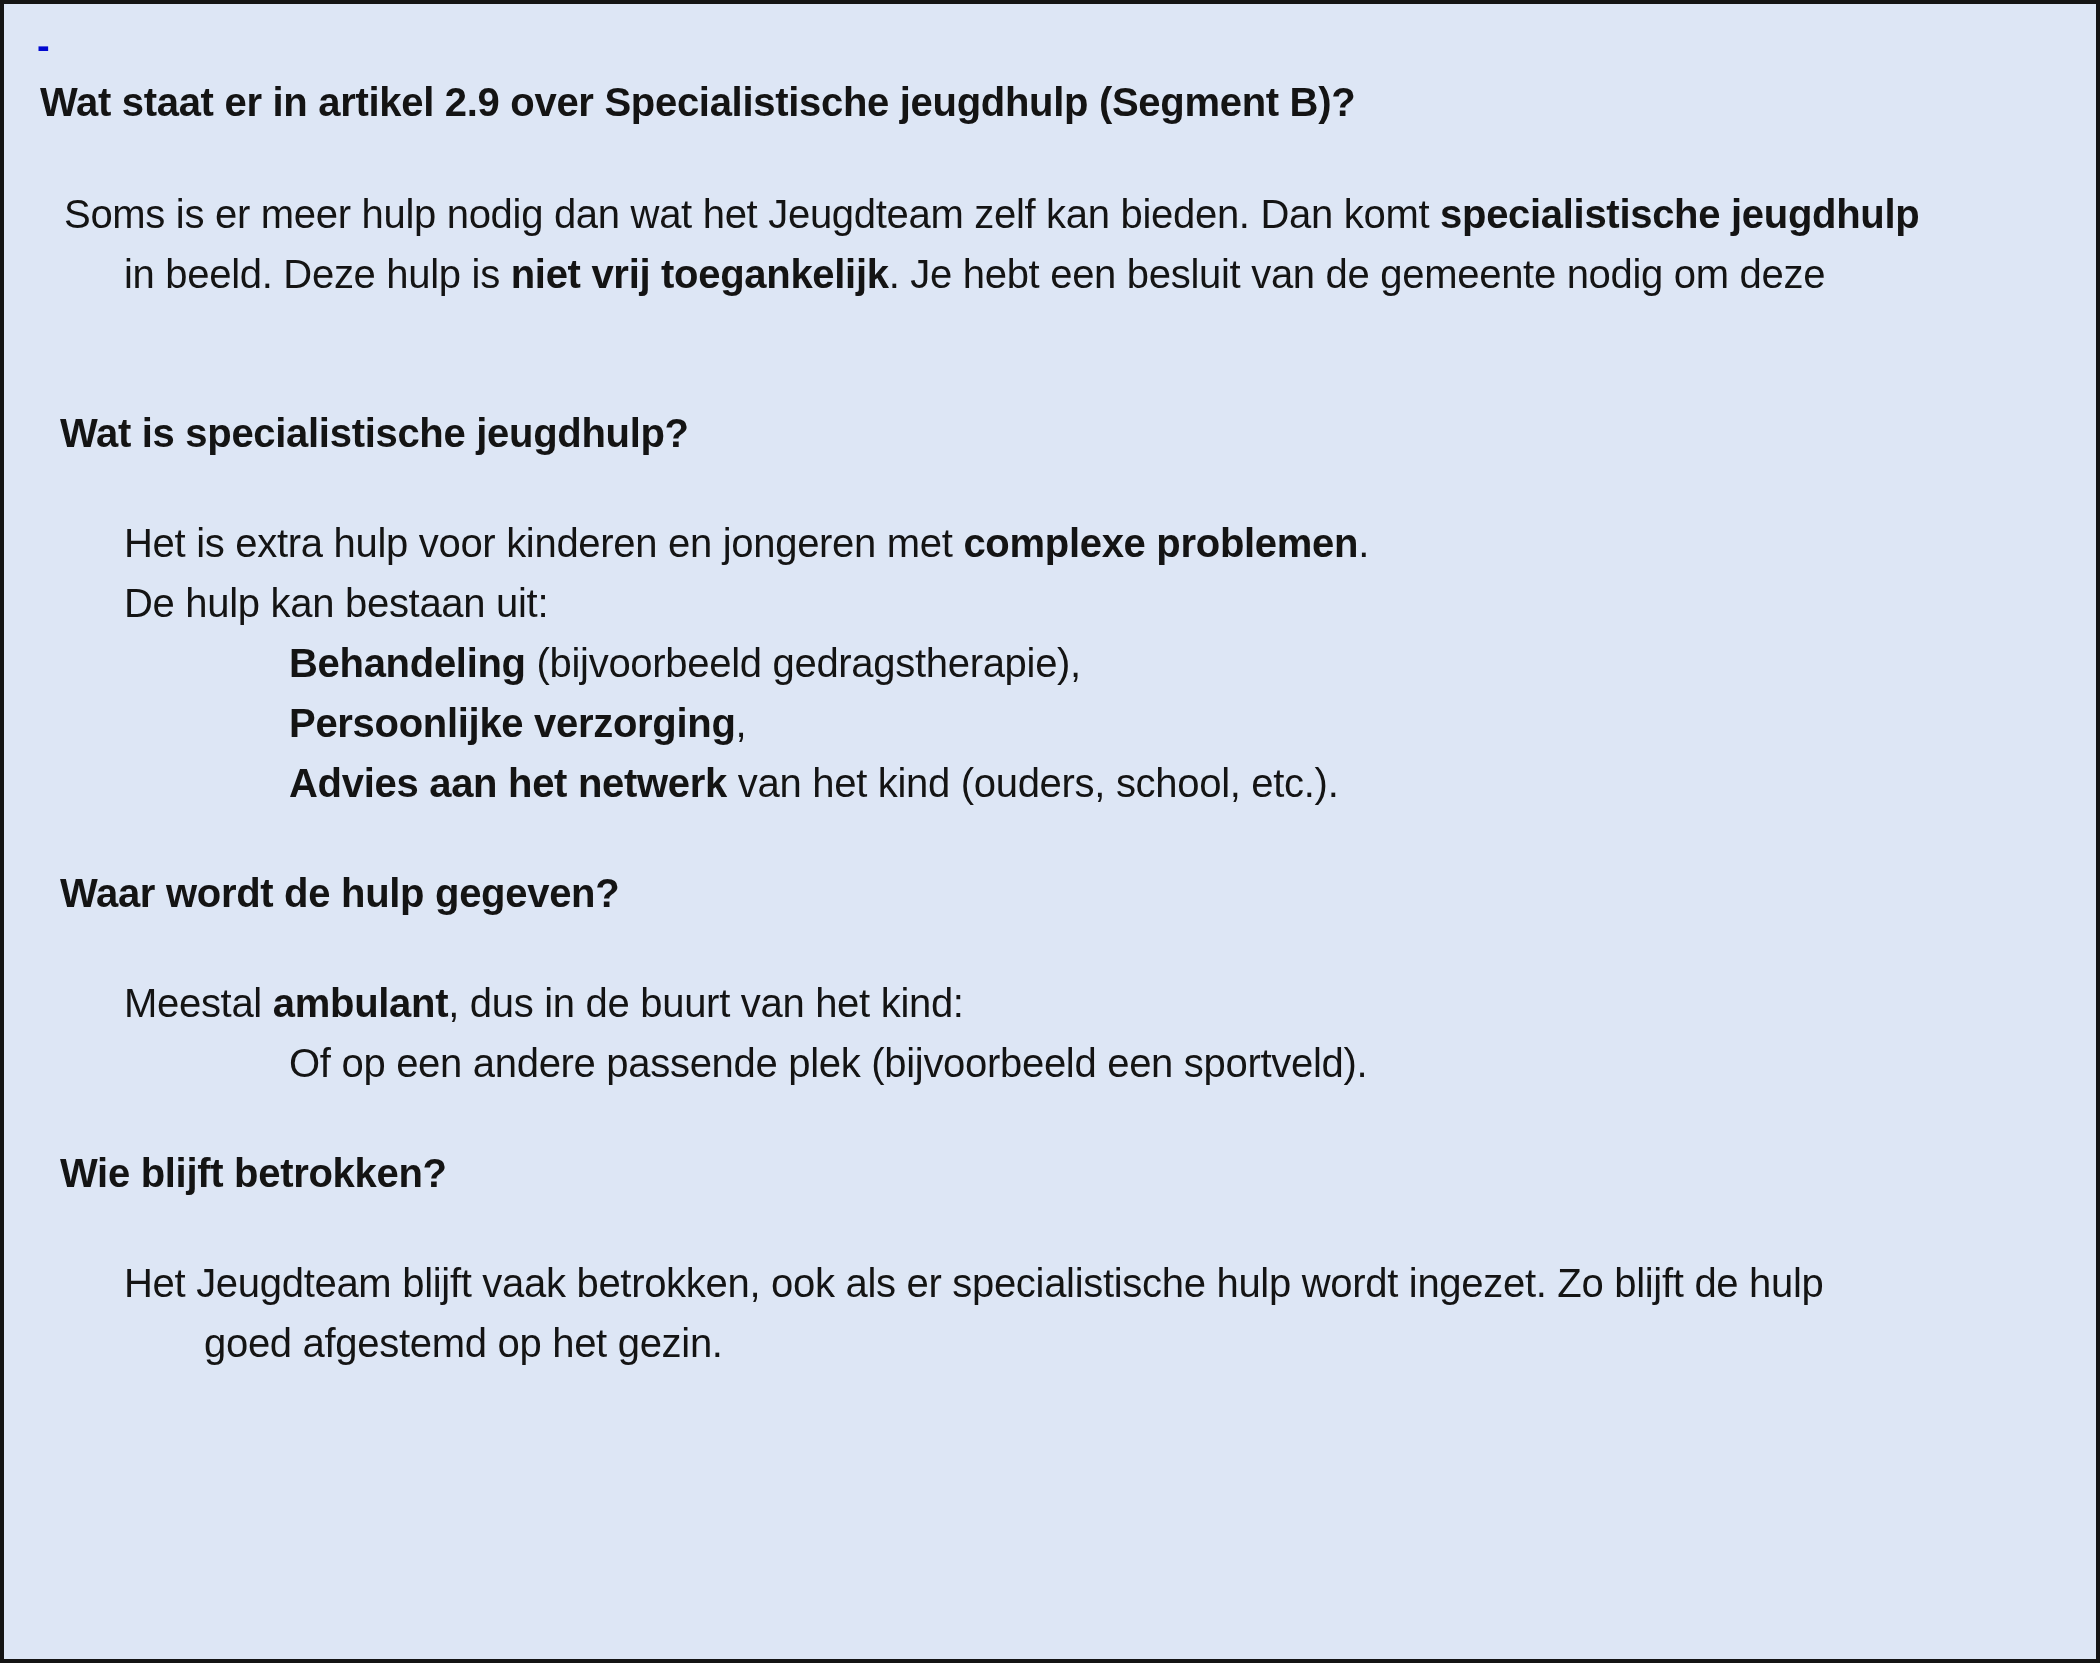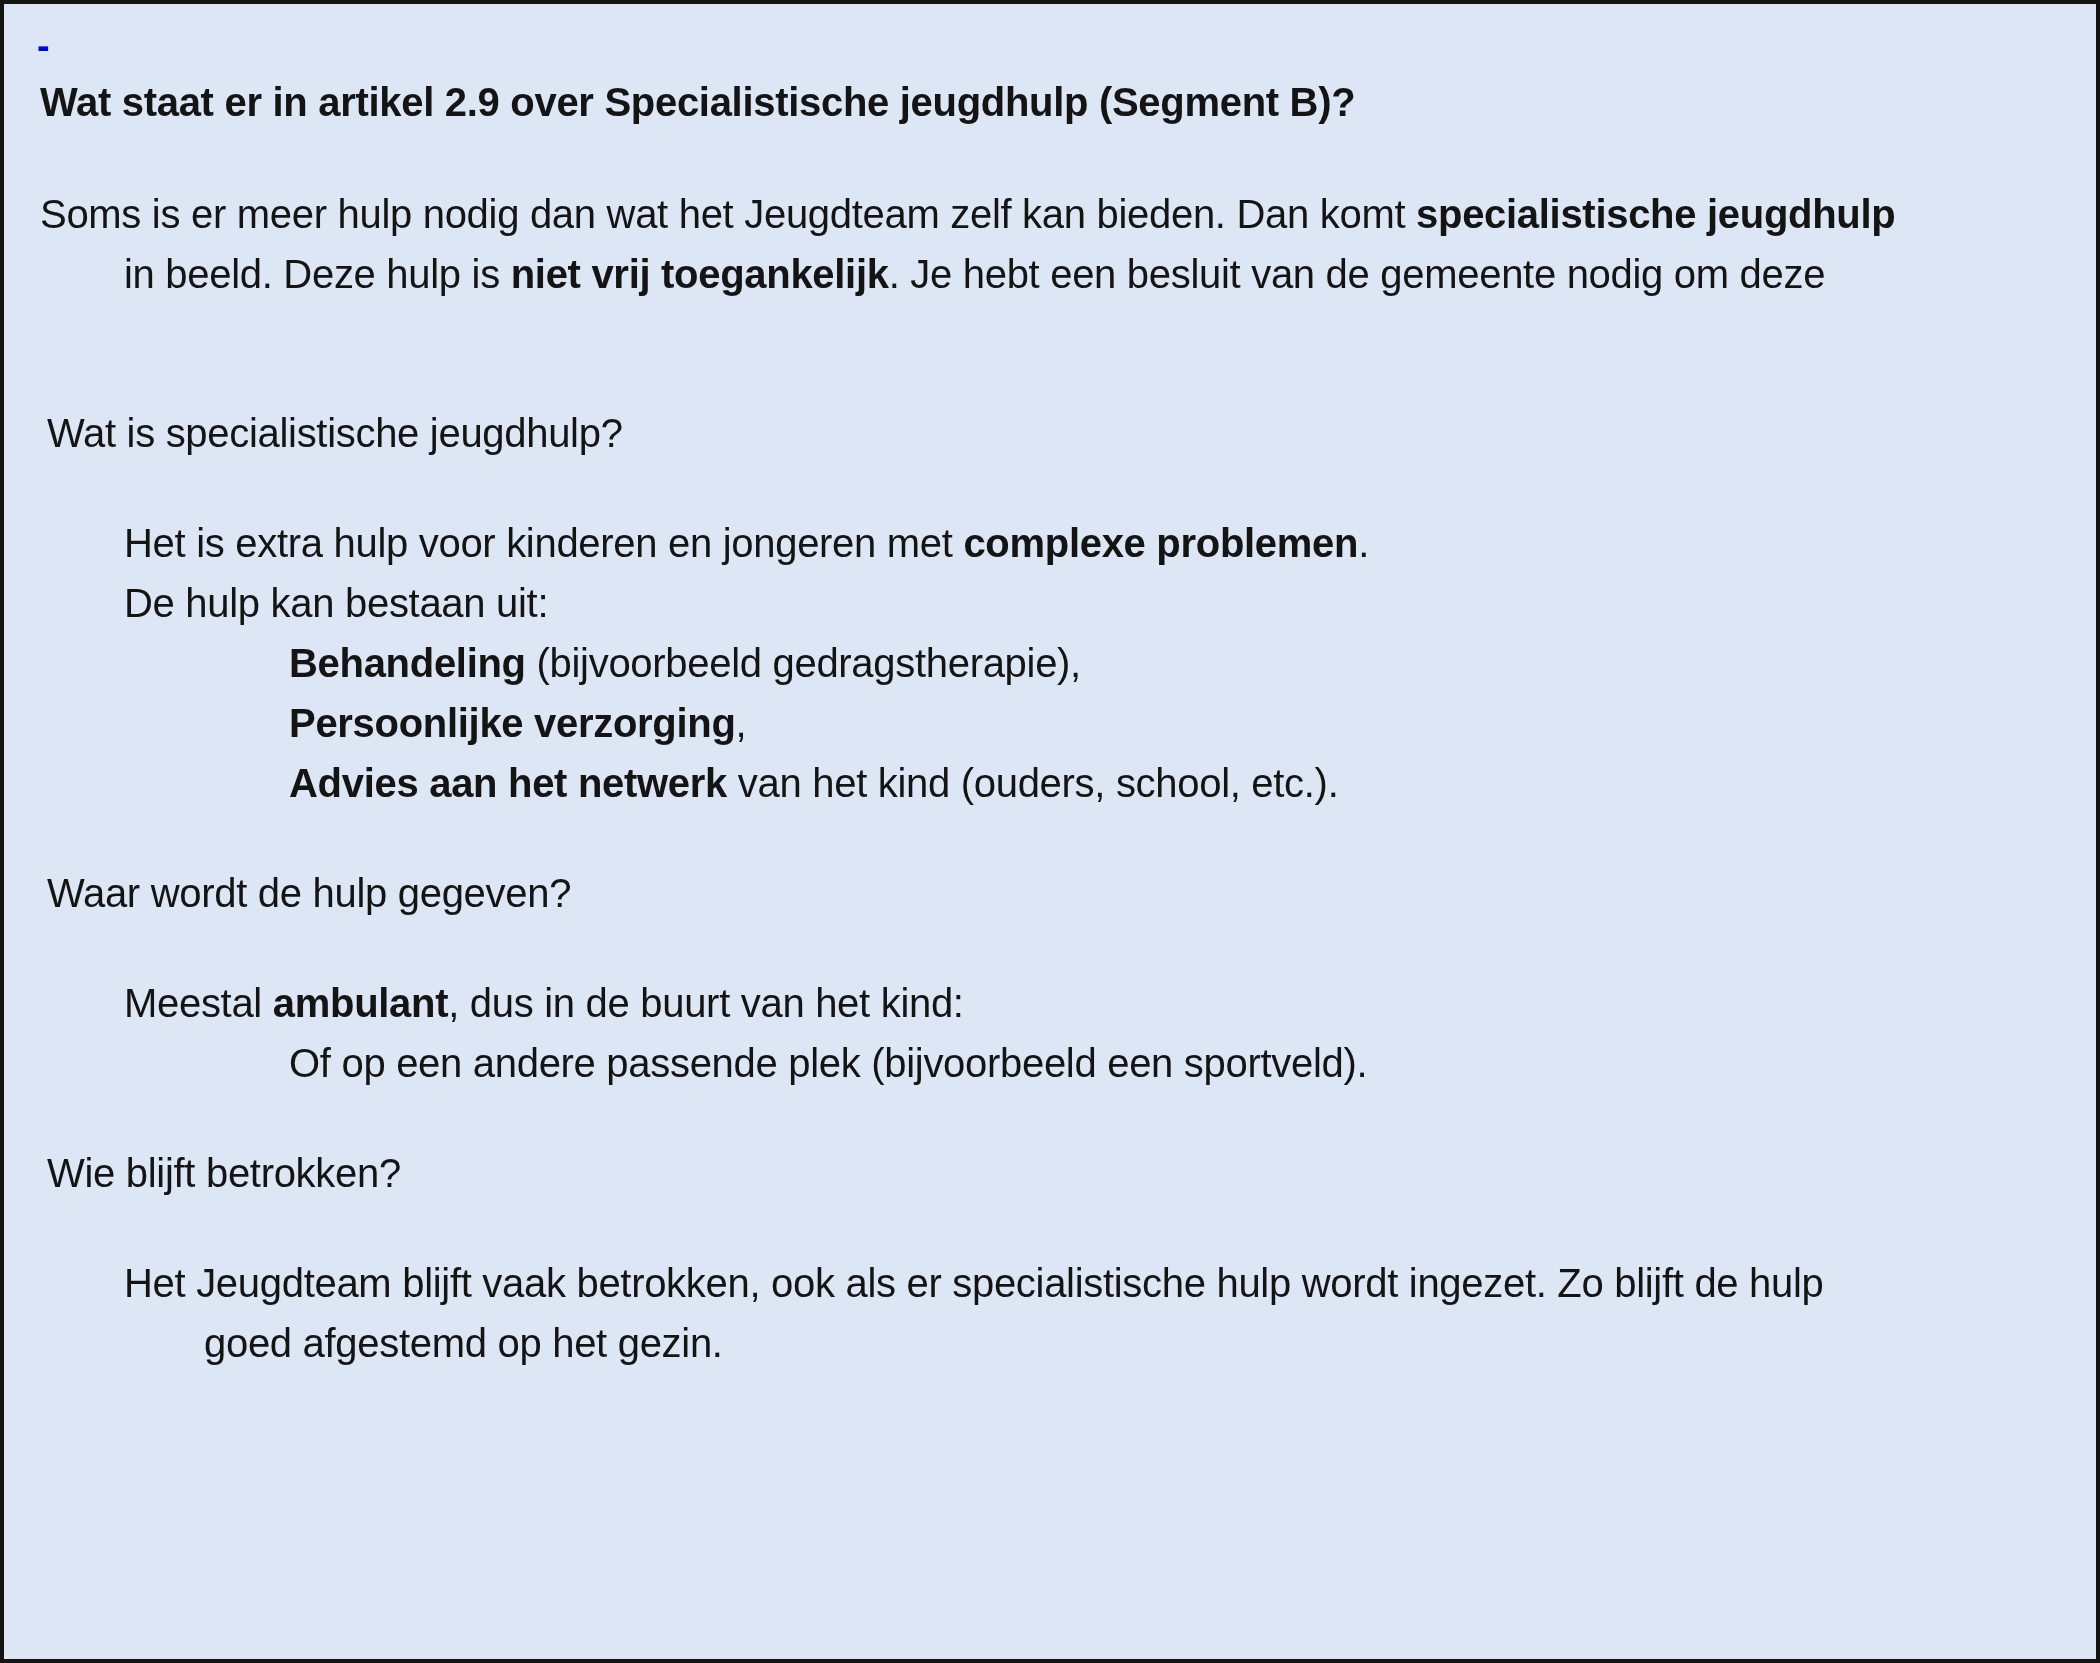--- a/index.html
+++ b/index.html
@@ -32,31 +32,31 @@
     color:var(--dash);
   }
   .title{
     margin:14px 20px 52px 36px;
     font-weight:bold;
     white-space:nowrap;
   }
   .heading{
     margin-top:50px;
     margin-bottom:50px;
-    padding-left:43px;
-    font-weight:normal;
+    padding-left:56px;
+    font-weight:bold;
     white-space:nowrap;
   }
   .heading-first{
     margin-top:99px;
   }
   .line{
     white-space:nowrap;
   }
-  .i0{padding-left:36px;}
+  .i0{padding-left:36px;margin-left:24px;}
   .i1{padding-left:120px;}
   .i2{padding-left:285px;}
   .icont{padding-left:200px;}
   .b{font-weight:bold;}
 </style>
 </head>
 <body>
 
 <div class="page">
   <div class="dash">-</div>

